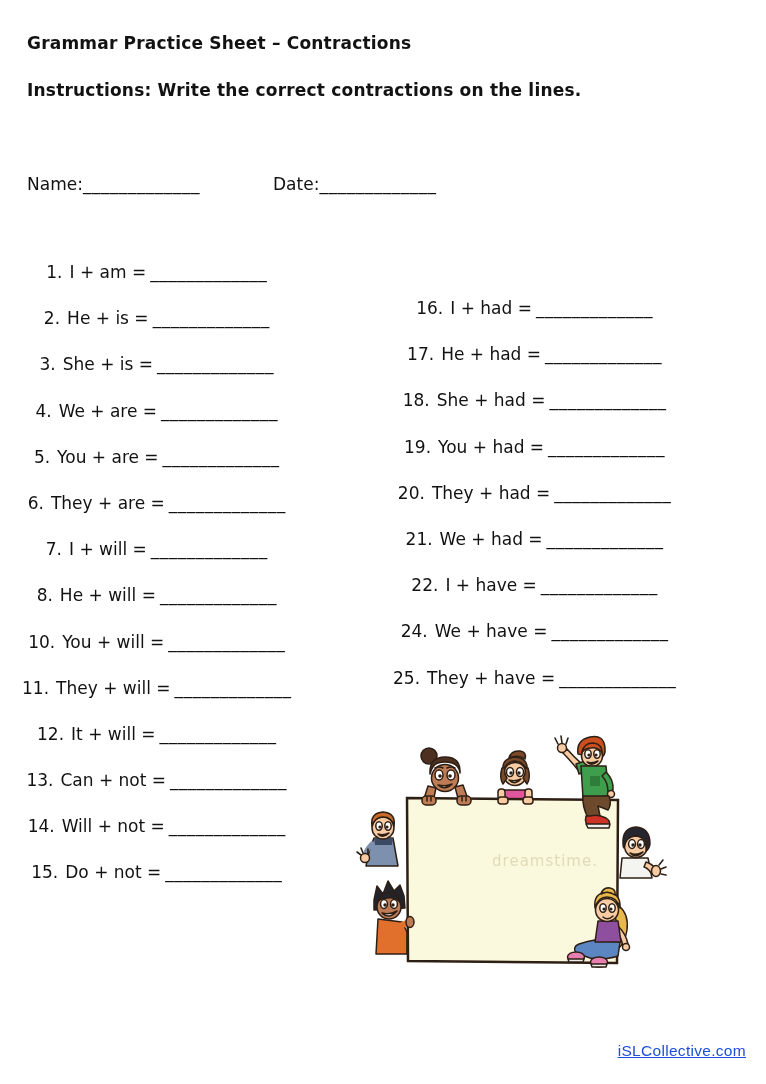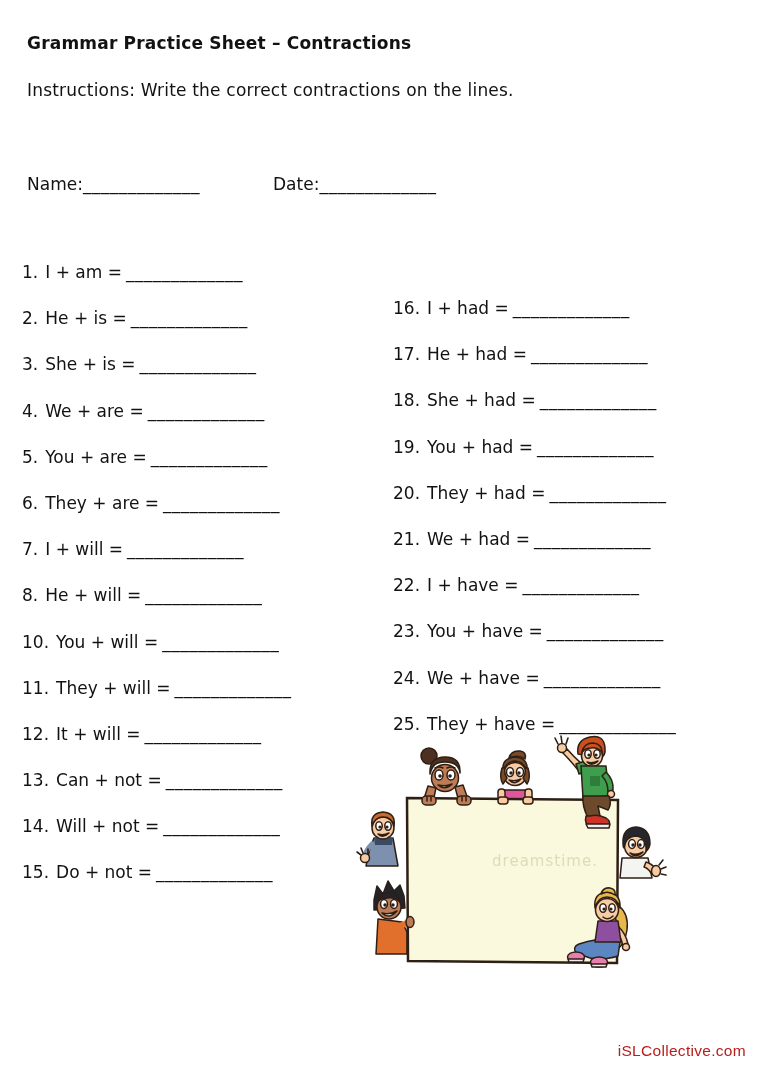--- a/index.html
+++ b/index.html
@@ -1,34 +1,34 @@
 <!DOCTYPE html>
 <html><head>
 <meta charset="utf-8">
 <style>
   html,body{margin:0;padding:0;}
   body{
     width:766px;height:1084px;position:relative;background:#ffffff;
     font-family:"DejaVu Sans",sans-serif;color:#121212;overflow:hidden;
   }
   .title{position:absolute;left:27px;top:33px;font-size:17px;font-weight:bold;letter-spacing:.2px;white-space:nowrap;}
-  .instructions{position:absolute;left:27px;top:80px;font-size:17px;font-weight:normal;letter-spacing:.2px;white-space:nowrap;}
+  .instructions{position:absolute;left:27px;top:80px;font-size:17px;font-weight:bold;letter-spacing:.2px;white-space:nowrap;}
   .name-line{position:absolute;left:27px;top:174px;font-size:17px;white-space:nowrap;}
   .date-line{position:absolute;left:273px;top:174px;font-size:17px;white-space:nowrap;}
   .field-blank{letter-spacing:.5px;}
   .col{position:absolute;top:263px;font-size:17px;}
   .col-left{left:22px;}
   .col-right{left:393px;margin-top:36px;}
-  .row{height:46.2px;line-height:19px;white-space:nowrap;}
+  .row{height:46.2px;line-height:19px;white-space:nowrap;text-align:center;}
   .num{display:inline-block;margin-right:7px;}
   .blank{margin-left:4px;letter-spacing:.5px;}
   .illustration{position:absolute;left:352px;top:716px;width:400px;height:272px;text-align:right;}
   .footer{
-    position:absolute;right:20px;top:1042px;font-size:15.5px;color:#b91c1c;
-    font-family:"Liberation Sans",sans-serif;letter-spacing:.3px;
+    position:absolute;right:20px;top:1042px;font-size:15.5px;color:#1d4ed8;
+    font-family:"Liberation Sans",sans-serif;letter-spacing:.3px;text-decoration:underline;
   }
 </style>
 </head>
 <body>
 
 <div class="title">Grammar Practice Sheet – Contractions</div>
 <div class="instructions">Instructions: Write the correct contractions on the lines.</div>
 
 <div class="name-line"><span>Name:</span><span class="field-blank">_____________</span></div>
 <div class="date-line"><span>Date:</span><span class="field-blank">_____________</span></div>
@@ -51,21 +51,20 @@
 </div>
 
 <div class="col col-right">
   <div class="row"><span class="num">16.</span><span>I + had =</span><span class="blank">_____________</span></div>
   <div class="row"><span class="num">17.</span><span>He + had =</span><span class="blank">_____________</span></div>
   <div class="row"><span class="num">18.</span><span>She + had =</span><span class="blank">_____________</span></div>
   <div class="row"><span class="num">19.</span><span>You + had =</span><span class="blank">_____________</span></div>
   <div class="row"><span class="num">20.</span><span>They + had =</span><span class="blank">_____________</span></div>
   <div class="row"><span class="num">21.</span><span>We + had =</span><span class="blank">_____________</span></div>
   <div class="row"><span class="num">22.</span><span>I + have =</span><span class="blank">_____________</span></div>
-  <div class="row"><span class="num">23.</span><span>You + have =</span><span class="blank">_____________</span></div>
   <div class="row"><span class="num">24.</span><span>We + have =</span><span class="blank">_____________</span></div>
   <div class="row"><span class="num">25.</span><span>They + have =</span><span class="blank">_____________</span></div>
 </div>
 
 <div class="illustration">
 <svg width="400" height="272" viewBox="0 0 400 272" xmlns="http://www.w3.org/2000/svg">
 
   <g stroke="#2e1f15" stroke-width="1.5" stroke-linejoin="round" stroke-linecap="round">
     <path d="M22,122 L41,122 L46,150 L14,150 L18,132 Z" fill="#7d90ad"></path>
     <path d="M22,122 L41,122 L40,129 L23,129 Z" fill="#3a4a63" stroke="none"></path>

